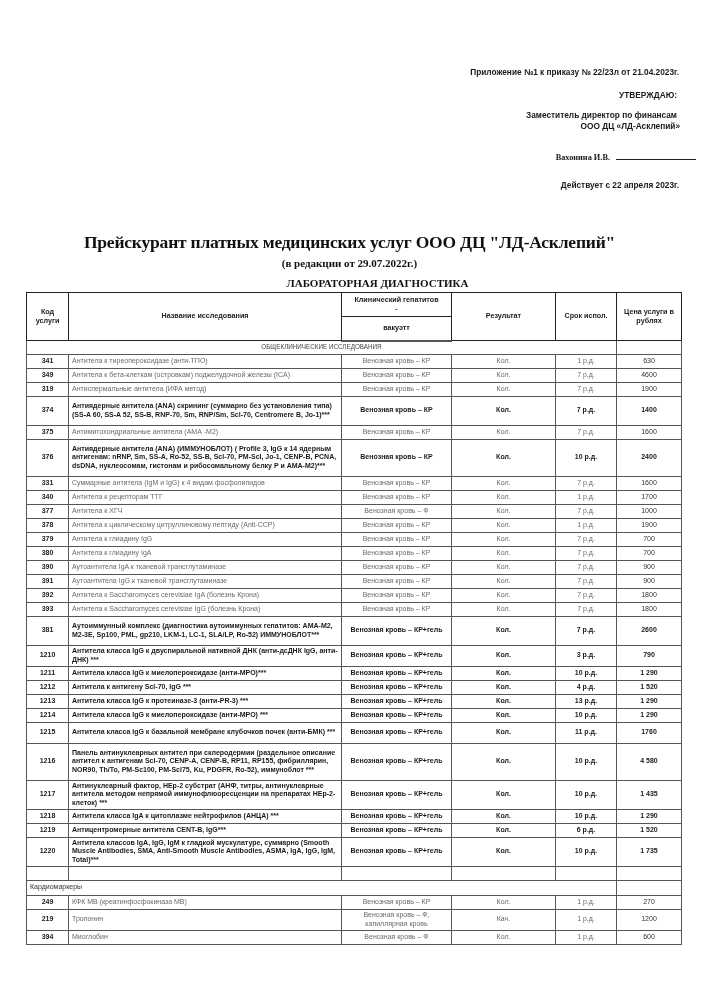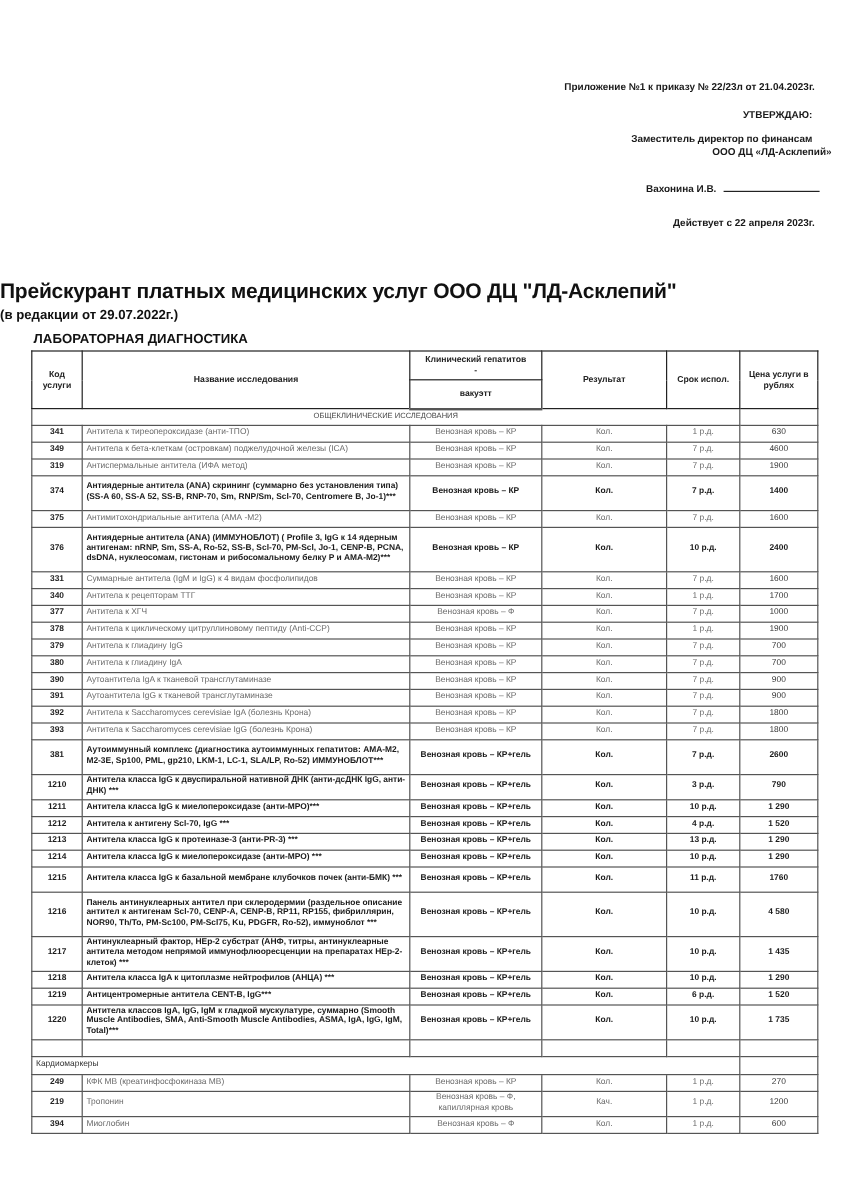--- a/index.html
+++ b/index.html
@@ -1,26 +1,26 @@
 <!DOCTYPE html>
 <html><head>
 <meta charset="utf-8">
 <style>
   html, body { margin:0; padding:0; background:#ffffff; }
   body { width:707px; height:1000px; position:relative; overflow:hidden; font-family:"Liberation Sans", sans-serif; color:#111; }
   .hdr { position:absolute; right:28px; font-size:8.3px; font-weight:bold; color:#1a1a1a; }
   #h-app { top:67px; right:28px; }
   #h-approve { top:90px; right:30px; }
   #h-dep1 { top:110px; right:30px; }
-  #h-dep2 { top:121px; right:14px; }
-  #h-sign { top:151px; right:24px; }
+  #h-dep2 { top:121px; right:27px; }
+  #h-sign { top:151px; right:11px;font-family:Liberation Serif, serif; }
   #h-sign .uline { display:inline-block; width:80px; border-bottom:1px solid #222; margin-left:6px; height:8px; vertical-align:baseline; }
   #h-valid { top:180px; right:28px; }
 
-  .title { position:absolute; left:0; width:699px; text-align:left; font-family:Liberation Sans, sans-serif; font-weight:bold; color:#111; }
+  .title { position:absolute; left:0; width:699px; text-align:center; font-family:Liberation Serif, serif; font-weight:bold; color:#111; }
   #t1 { top:232px; font-size:17.5px; letter-spacing:-0.2px; }
   #t2 { top:257px; font-size:11px; }
   #t3 { top:277px; font-size:11px;margin-left:28px; }
 
   table.price { position:absolute; left:26px; top:292px; width:655px; border-collapse:collapse; table-layout:fixed; }
   table.price td, table.price th { border:1px solid #555; padding:1px 3px; font-size:7px; line-height:8.2px; vertical-align:middle; }
   table.price th { font-weight:bold; font-size:7.2px; color:#222; border:1.5px solid #222; }
   table.price thead tr.h2 th { border-bottom:2.5px solid #555; }
   col.c-code { width:42px; } col.c-name { width:273px; } col.c-mat { width:110px; }
   col.c-res { width:104px; } col.c-term { width:61px; } col.c-price { width:65px; }

